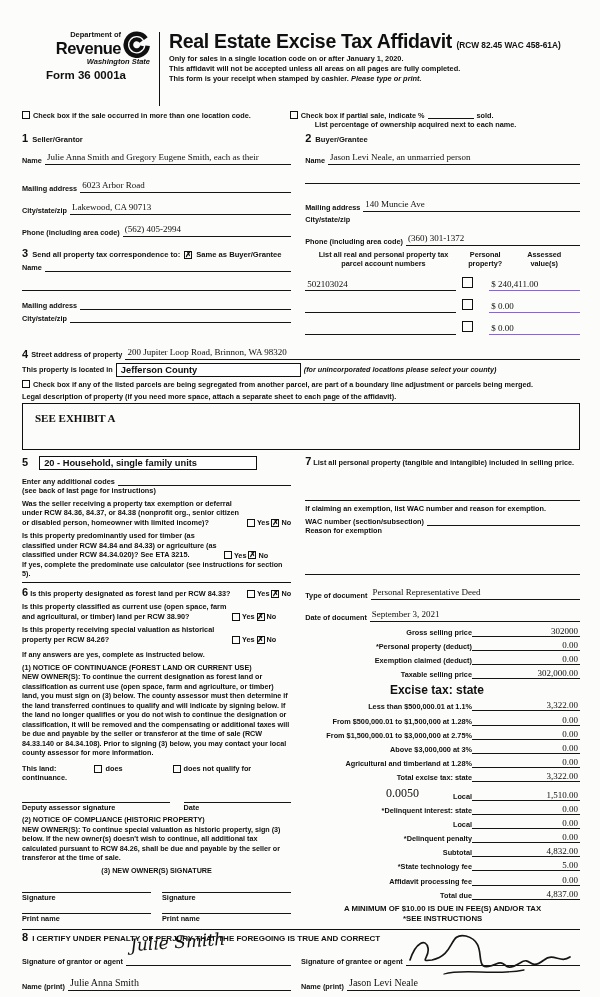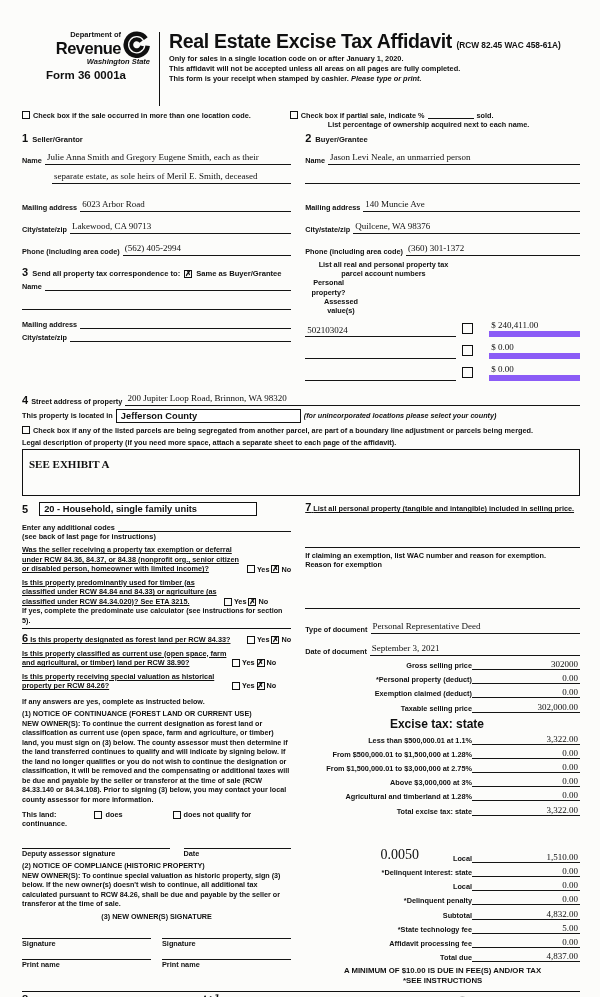--- a/index.html
+++ b/index.html
@@ -37,45 +37,45 @@
   .subs { font-size:7.4px; font-weight:bold; line-height:1.35; margin-top:2px; }
   .chkrow { display:flex; margin-top:5px; margin-bottom:4px; }
   .chk-l { width:48%; display:flex; gap:3px; align-items:flex-start; }
   .chk-r { width:52%; }
   
   .secnum { font-size:11px; font-weight:bold; line-height:1; }
   .sechdr { display:flex; align-items:flex-end; gap:4px; margin-bottom:2px; }
   .sect { font-size:7.6px; font-weight:bold; }
   .mt1 { margin-top:3px; } .mt2 { margin-top:6px; } .mt3 { margin-top:9px; }
   
-  .phdr { display:flex; text-align:center; margin-top:4px;flex-direction:column; }
+  .phdr { display:flex; text-align:center; margin-top:4px; }
   .phdr .c1 { width:57%; } .phdr .c2 { width:17%; } .phdr .c3 { width:26%; }
   .prow { display:flex; align-items:flex-end; margin-top:4px; }
   .prow .acct { width:55%; border-bottom:1px solid #141414; min-height:11px; padding-left:2px; }
   .prow .gap { width:8%; text-align:center; }
-  .prow .pval { width:33%; border-bottom:6px solid #8b5cf6; min-height:11px; margin-left:4%; padding-left:2px; }
+  .prow .pval { width:33%; border-bottom:1px solid #8b5cf6; min-height:11px; margin-left:4%; padding-left:2px; }
   
   .inbox { border:1.5px solid #101010; font-size:9.3px; font-weight:bold; padding:1px 4px; background:#fff; }
-  .legalbox { border:1.5px solid #101010; height:47px; margin-top:2px; padding:4px 6px; }
+  .legalbox { border:1.5px solid #101010; height:47px; margin-top:2px; padding:4px 12px; }
   .legalval { font-family:"Liberation Serif", serif; font-weight:bold; font-size:11px; }
   .countynote { font-size:7.2px; font-weight:bold; font-style:italic; }
   
   .qrow { display:flex; margin-top:4px; }
-  .qtext { flex:1; padding-right:5px; font-size:7.3px; font-weight:bold; line-height:1.3;text-decoration:underline; }
+  .qtext { flex:1; padding-right:5px; font-size:7.3px; font-weight:bold; line-height:1.3; }
   .sep { border-bottom:1.5px solid #101010; }
   .para { font-size:7.2px; font-weight:bold; line-height:1.32; text-align:left; }
   .two { display:flex; justify-content:space-between; }
   .cell-l { width:55%; } .cell-r { width:40%; } .cell-h { width:48%; }
   .ln { border-bottom:1px solid #141414; height:12px; }
   
   .trow { display:flex; align-items:flex-end; justify-content:flex-end; margin-top:3.2px; }
   .tlabel { font-size:7.3px; font-weight:bold; text-align:right; }
   .tlead { width:26px; border-bottom:1px solid #141414; height:10px; }
   .tval { width:82px; border-bottom:1px solid #141414; text-align:right; font-family:"Liberation Serif", serif; font-size:9px; padding-right:2px; height:11px; }
-  .rate { font-family:"Liberation Serif", serif; font-size:14px; margin-right:34px;margin-top:28px; }
+  .rate { font-family:"Liberation Serif", serif; font-size:12px; margin-right:34px; }
   .excise-h { text-align:right; margin:4px 96px 1px 0; font-size:12px; font-weight:bold; }
   .minnote { text-align:center; font-size:7.8px; font-weight:bold; margin-top:4px; line-height:1.3; }
   
   .s8 { border-top:1.3px solid #101010; margin-top:5px; padding-top:2px; }
   .s8hdr { display:flex; gap:4px; align-items:flex-end; }
   .s8cols { display:flex; margin-top:3px; }
   .s8col { width:50%; padding-right:10px; position:relative; }
   .s8row { display:flex; align-items:flex-end; gap:3px; margin-top:6px; }
   .sig-overlay { position:absolute; pointer-events:none; }
   svg { display:block; }
@@ -119,37 +119,34 @@
       <span class="cb"></span>
       <span class="l">Check box if the sale occurred in more than one location code.</span>
     </div>
     <div class="chk-r">
       <div class="row" style="align-items:flex-start">
         <span class="cb"></span>
         <span class="l">Check box if partial sale, indicate %</span>
         <span class="fl" style="flex:0 0 46px; min-height:8px"></span>
         <span class="l">sold.</span>
       </div>
-      <div class="l" style="margin-left:38px">List percentage of ownership acquired next to each name.</div>
+      <div class="l" style="margin-left:25px">List percentage of ownership acquired next to each name.</div>
     </div>
   </div>
 
   <div class="cols">
     <div class="col-l">
       <div class="sechdr">
           <span class="secnum">1</span>
           <span class="sect">Seller/Grantor</span>
         </div>
       <div class="row">
         <span class="l">Name</span>
         <span class="fl"><span class="v">Julie Anna Smith and Gregory Eugene Smith, each as their</span></span>
       </div>
-      <div class="row" style="margin-left:30px">
-        <span class="fl" style="border-bottom-width:1.6px"><span class="v">separate estate, as sole heirs of Meril E. Smith, deceased</span></span>
-      </div>
       <div class="row mt3">
         <span class="l">Mailing address</span>
         <span class="fl"><span class="v">6023 Arbor Road</span></span>
       </div>
       <div class="row mt1">
         <span class="l">City/state/zip</span>
         <span class="fl"><span class="v">Lakewood, CA 90713</span></span>
       </div>
       <div class="row mt1">
         <span class="l">Phone (including area code)</span>
@@ -189,21 +186,20 @@
       </div>
       <div class="row mt3">
           <span class="fl"></span>
         </div>
       <div class="row mt3">
         <span class="l">Mailing address</span>
         <span class="fl"><span class="v">140 Muncie Ave</span></span>
       </div>
       <div class="row mt1">
         <span class="l">City/state/zip</span>
-        <span class="fl"><span class="v">Quilcene, WA 98376</span></span>
       </div>
       <div class="row mt1">
         <span class="l">Phone (including area code)</span>
         <span class="fl"><span class="v">(360) 301-1372</span></span>
       </div>
 
       <div class="phdr">
         <div class="c1">
             <div class="l">List all real and personal property tax</div>
             <div class="l">parcel account numbers</div>
@@ -364,20 +360,24 @@
     </div>
 
     <div class="col-r">
       <div class="qrow" style="margin-top:0">
         <span class="qtext"><span class="secnum">7</span> <span>List all personal property (tangible and intangible) included in selling price.</span></span>
       </div>
       <div class="row" style="margin-top:24px">
           <span class="fl"></span>
         </div>
       <div class="l mt1">If claiming an exemption, list WAC number and reason for exemption.</div>
+      <div class="row mt1">
+        <span class="l">WAC number (section/subsection)</span>
+        <span class="fl"></span>
+      </div>
       <div class="l">Reason for exemption</div>
       <div class="row" style="margin-top:30px">
           <span class="fl"></span>
         </div>
 
       <div class="row mt2">
         <span class="l">Type of document</span>
         <span class="fl"><span class="v">Personal Representative Deed</span></span>
       </div>
       <div class="row mt1">

